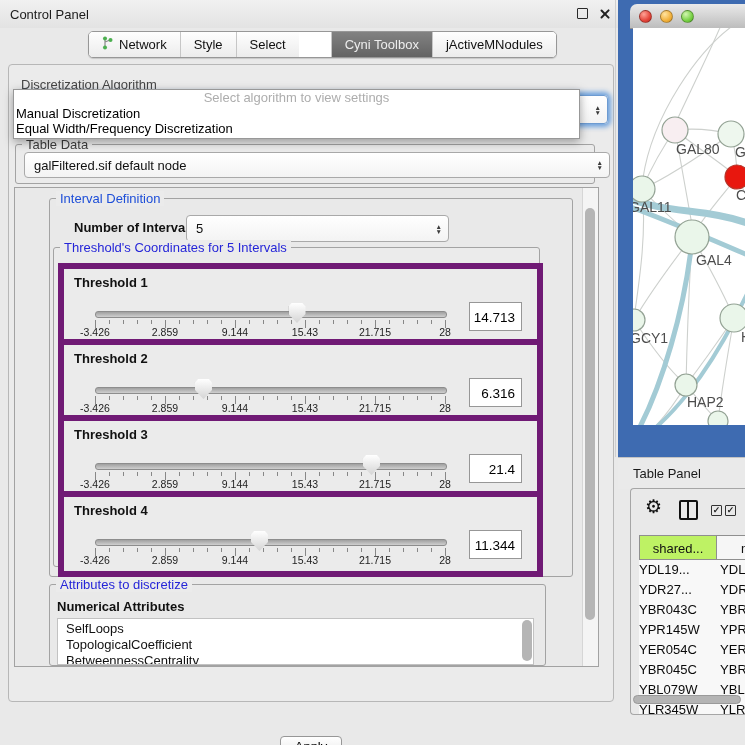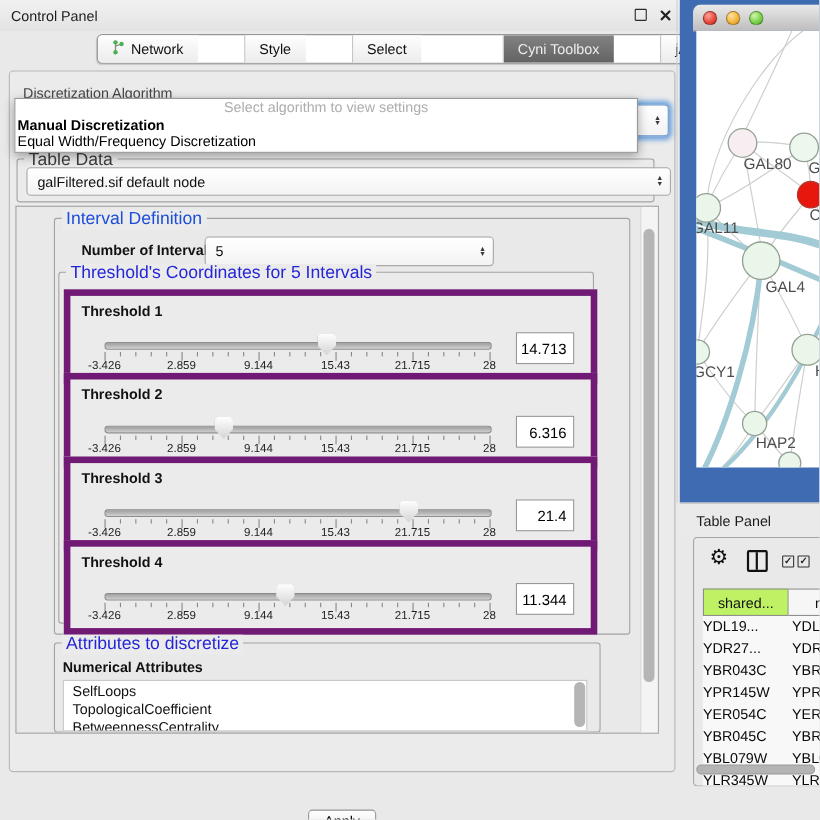--- a/index.html
+++ b/index.html
@@ -12,51 +12,51 @@
     background:linear-gradient(#f1f1f1,#e3e3e3);}
   .titlebar .ttl{position:absolute;left:10px;top:7px;font-size:13px;color:#1c1c1c;}
   .winbtns{position:absolute;right:8px;top:8px;display:flex;gap:11px;align-items:center;}
   .floatico{width:9px;height:9px;border:1.7px solid #2a2a2a;border-radius:1px;}
   .closeico{position:relative;width:11px;height:11px;}
   .closeico::before,.closeico::after{content:"";position:absolute;left:5px;top:0;
     width:2.2px;height:12px;background:#222;border-radius:1px;}
   .closeico::before{transform:rotate(45deg);} .closeico::after{transform:rotate(-45deg);}
 
   .tabstrip{position:absolute;display:flex;border:1px solid #979797;border-radius:5px;
-    overflow:hidden;background:#fff;box-shadow:0 1px 1px rgba(0,0,0,.15);gap:42px;}
+    overflow:hidden;background:#fff;box-shadow:0 1px 1px rgba(0,0,0,.15);}
   #topTabs{left:88px;top:31px;}
   #bottomTabs{left:145px;top:703px;}
   .tabseg{display:flex;align-items:center;gap:6px;padding:4px 13px;font-size:13px;
     color:#101010;background:linear-gradient(#fefefe,#ececec);border-left:1px solid #c6c6c6;white-space:nowrap;}
   .tabseg:first-child{border-left:none;}
   .tabseg.sel{background:linear-gradient(#828282,#636363);color:#ededed;margin-left:32px;}
 
   .content{position:absolute;left:8px;top:64px;width:604px;height:636px;
     border:1px solid #b7b7b7;border-radius:4px;background:#ebebeb;}
 
   .gbox{position:absolute;border:1px solid #a3a3a3;border-radius:3px;}
   .glegend{position:absolute;top:-8px;left:6px;background:#ebebeb;padding:0 4px;
-    font-size:16px;white-space:nowrap;}
+    font-size:13px;white-space:nowrap;}
   .gl-gray{color:#3d3d3d;} .gl-green{color:#1d4ed8;} .gl-blue{color:#2525d8;}
 
   .combo{position:absolute;background:linear-gradient(#ffffff,#f3f3f3);
     border:1px solid #a9a9a9;border-radius:4px;font-size:13px;color:#101010;
     display:flex;align-items:center;padding:0 9px;}
   .stepper{position:absolute;right:6px;top:50%;transform:translateY(-50%);
     display:flex;flex-direction:column;align-items:center;color:#3a3a3a;
     font-size:6.5px;line-height:5px;}
   .focusring{box-shadow:0 0 5px 2.5px rgba(96,154,219,.9);border-color:#6d9bd1;}
 
   .algolabel{position:absolute;left:20px;top:76px;font-size:13px;color:#454545;}
 
   .popup{position:absolute;left:13px;top:89px;width:565px;height:48px;background:#fff;
     border:1px solid #989898;box-shadow:0 3px 9px rgba(0,0,0,.35);z-index:40;}
   .popup .ph{height:16px;line-height:16px;text-align:center;color:#adadad;font-size:13px;}
   .popup .opt{height:15px;line-height:15px;font-size:13px;color:#000;padding:0 2px;white-space:nowrap;}
-  .popup .opt.b{font-weight:bold;}
+  .popup .opt.b{font-weight:normal;}
 
   .spane{position:absolute;left:13px;top:186px;width:583px;height:478px;
     border:1px solid #a2a2a2;background:#e9e9e9;overflow:hidden;}
   .vsb{position:absolute;right:0;top:0;bottom:0;width:15px;background:#f4f4f4;
     border-left:1px solid #d6d6d6;}
   .vsb .thumb{position:absolute;left:2px;top:20px;width:10px;height:412px;
     background:#b5b5b5;border-radius:6px;}
 
   .numlabel{position:absolute;left:24px;top:21px;font-size:13px;font-weight:bold;color:#111;}
 

